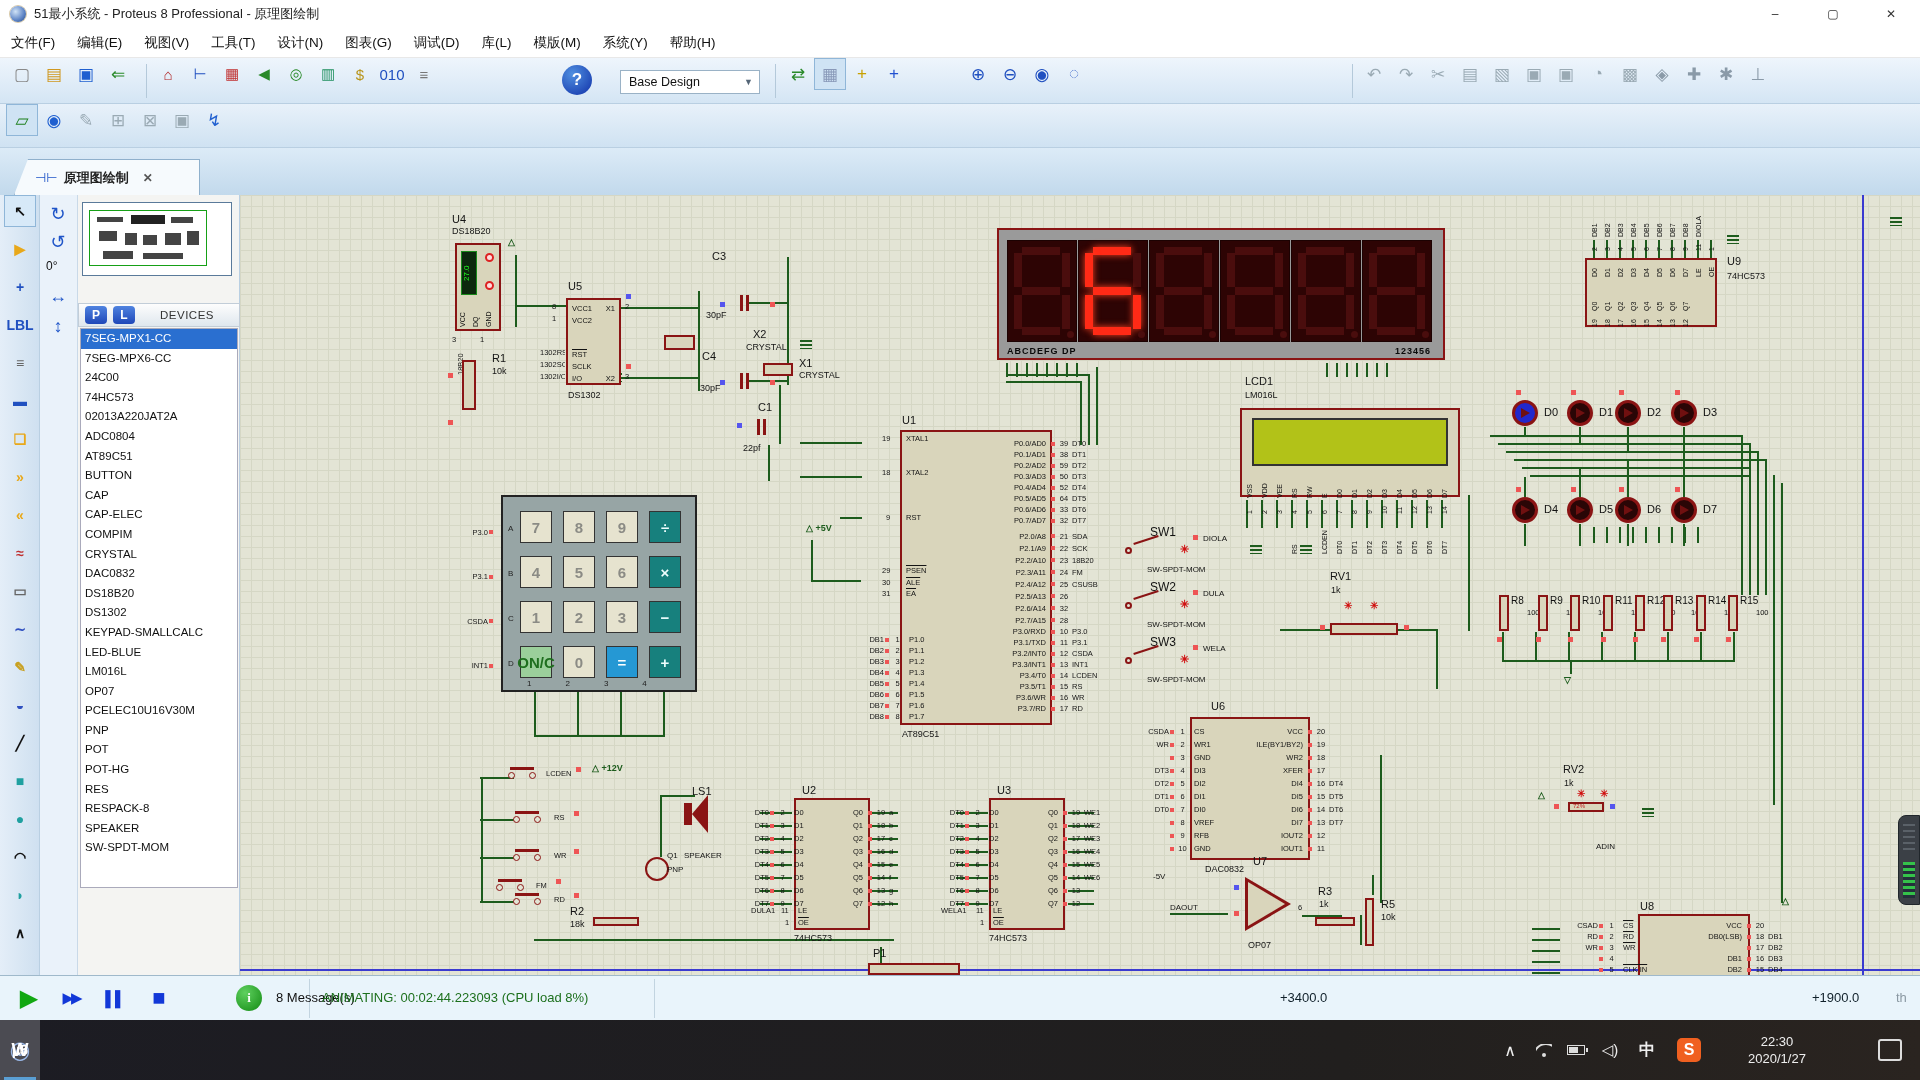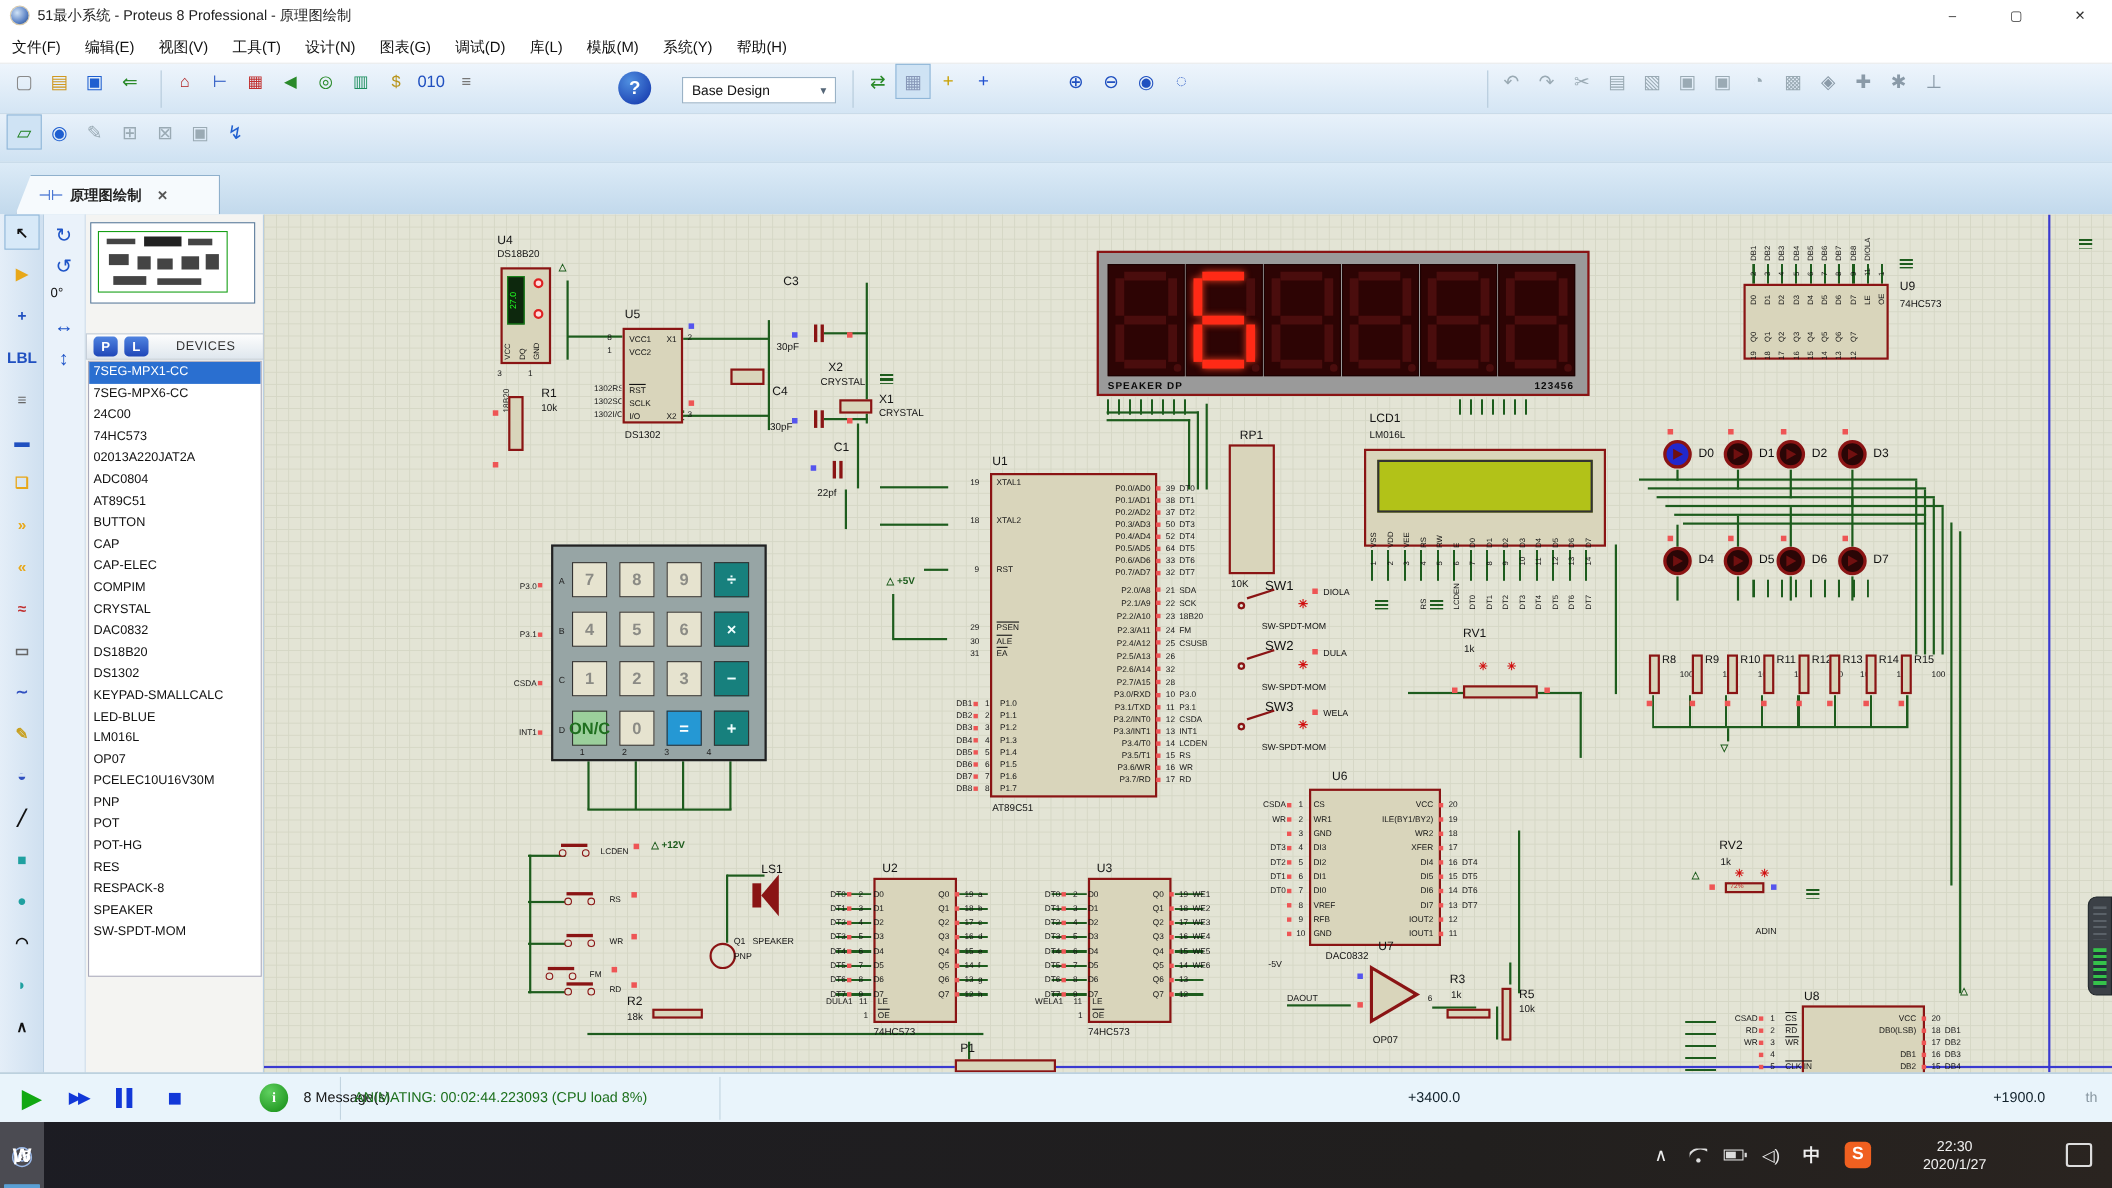--- a/index.html
+++ b/index.html
@@ -830,21 +830,21 @@
         </div>
         <div class="prow r" style="height:11px">
           <span class="plbl2">P0.1/AD1</span>
           <i class="sq"></i>
           <span class="pn">38</span>
           <span class="pw2">DT1</span>
         </div>
         <div class="prow r" style="height:11px">
           <span class="plbl2">P0.2/AD2</span>
           <i class="sq"></i>
-          <span class="pn">37</span>
+          <span class="pn">59</span>
           <span class="pw2">DT2</span>
         </div>
         <div class="prow r" style="height:11px">
           <span class="plbl2">P0.3/AD3</span>
           <i class="sq"></i>
           <span class="pn">50</span>
           <span class="pw2">DT3</span>
         </div>
         <div class="prow r" style="height:11px">
           <span class="plbl2">P0.4/AD4</span>
@@ -1029,29 +1029,24 @@
     <div class="digit">
         <i class="sg sa"></i>
         <i class="sg sb"></i>
         <i class="sg sc"></i>
         <i class="sg sd"></i>
         <i class="sg se"></i>
         <i class="sg sf"></i>
         <i class="sg sg7"></i>
         <i class="sg dp"></i>
       </div>
-    <span class="lab" style="left:8px">SPEAKER DP</span>
+    <span class="lab" style="left:8px">ABCDEFG DP</span>
     <span class="lab" style="right:12px">123456</span>
   </div>
 
-  <div class="abs" style="left:877px;top:195px;width:60px;height:160px">
-    <span class="ref" style="left:10px;top:0">RP1</span>
-    <div class="chipbox" style="left:0;top:14px;width:42px;height:118px"></div>
-    <span class="val" style="left:2px;top:136px">10K</span>
-  </div>
 
   <div id="lcd">
     <span class="ref" style="left:5px;top:0">LCD1</span>
     <span class="part" style="left:5px;top:15px">LM016L</span>
     <div id="lcdbody">
       <div id="lcdscr"></div>
     </div>
     <div class="abs" style="left:2px;top:93px;width:220px">
 
     <div class="lcdcol">

